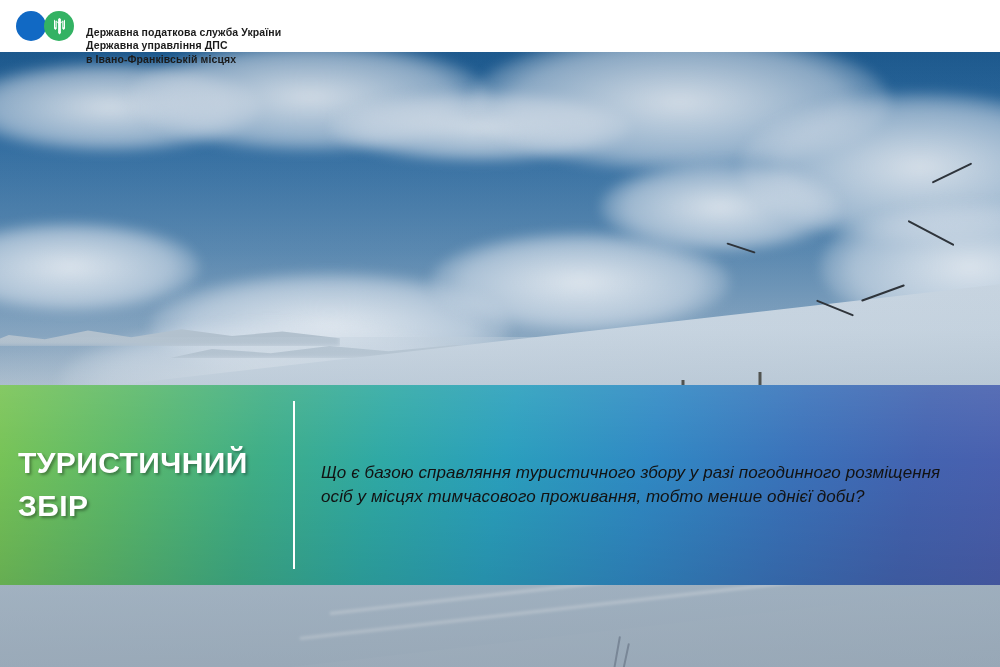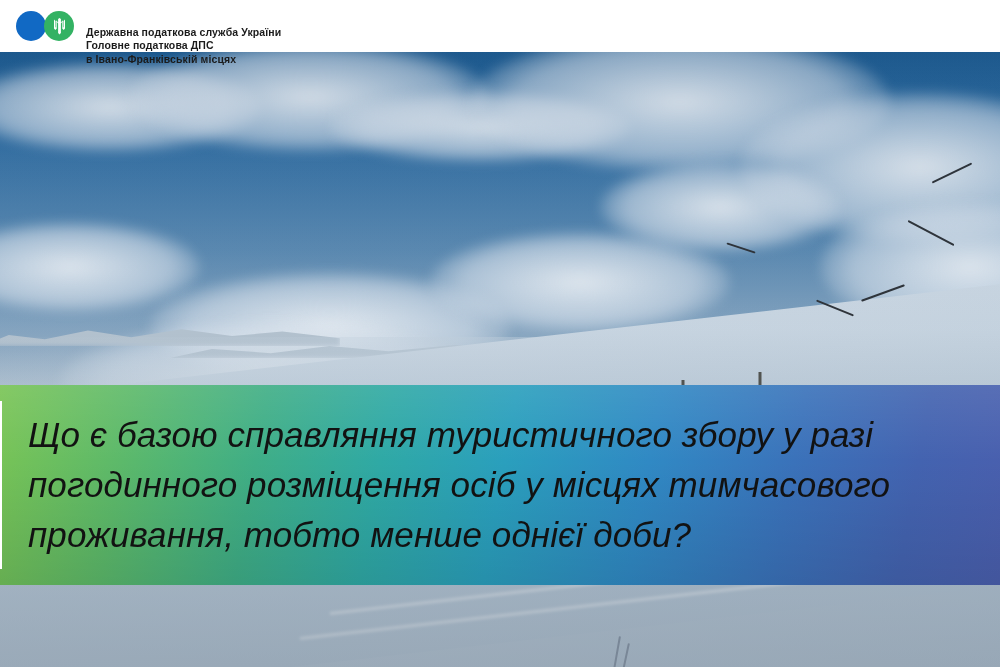--- a/index.html
+++ b/index.html
@@ -121,41 +121,41 @@
   }
   .divider {
     position:relative; width:2px; flex:0 0 2px; margin:16px 0;
     background:#ffffff; z-index:2; align-self:stretch;
   }
   .banner-right {
     position:relative; flex:1 1 auto; display:flex; align-items:center;
     padding:0 26px 0 26px; z-index:2;
   }
   .banner-question {
-    color:#121212; font-size:35px; font-style:italic; line-height:1.43;
+    color:#121212; font-size:17px; font-style:italic; line-height:1.43;
     letter-spacing:0.1px;
   }
 </style>
 </head>
 <body>
 
 <div class="page">
 
   <div class="header">
     <div class="logo">
       <div class="c-blue"></div>
       <div class="c-green">
         <svg viewBox="0 0 30 34">
           <path d="M15 33 L12.2 30 L12.2 11 L9.6 7.5 L9.6 21 L6.6 24 L4 21 L4 3 L7 6 L7 18 L8.2 19.3 L8.2 4.5 L11.4 8.2 L12.2 8.2 L12.2 2 L15 0 L17.8 2 L17.8 8.2 L18.6 8.2 L21.8 4.5 L21.8 19.3 L23 18 L23 6 L26 3 L26 21 L23.4 24 L20.4 21 L20.4 7.5 L17.8 11 L17.8 30 Z" fill="#ffffff"></path>
         </svg>
       </div>
     </div>
     <div class="org-lines">
       <div>Державна податкова служба України</div>
-      <div>Головне податкова ДПС</div>
+      <div>Державна управління ДПС</div>
       <div>в Івано-Франківській місцях</div>
     </div>
   </div>
 
   <div class="photo">
     <div class="sky"></div>
 
     <div class="cloud" style="left:-40px;  top:10px;  width:300px; height:90px;"></div>
     <div class="cloud" style="left:130px;  top:-10px; width:360px; height:110px;"></div>
     <div class="cloud" style="left:330px;  top:40px;  width:300px; height:70px;"></div>
@@ -248,19 +248,22 @@
     <div class="tree" style="left:486px; top:534px; width:36px; height:84px;">
       <div class="body"></div>
     </div>
     <div class="branch" style="left:600px; top:600px; width:34px; transform:rotate(-80deg); background:#7a8696;"></div>
     <div class="branch" style="left:612px; top:604px; width:28px; transform:rotate(-78deg); background:#7a8696;"></div>
 
     <div class="photo-tint"></div>
   </div>
 
   <div class="banner">
+    <div class="banner-left">
+      <div class="banner-title">ТУРИСТИЧНИЙ ЗБІР</div>
+    </div>
     <div class="divider"></div>
     <div class="banner-right">
       <div class="banner-question">Що є базою справляння туристичного збору у разі погодинного розміщення осіб у місцях тимчасового проживання, тобто менше однієї доби?</div>
     </div>
   </div>
 
 </div>
 
 </body></html>

